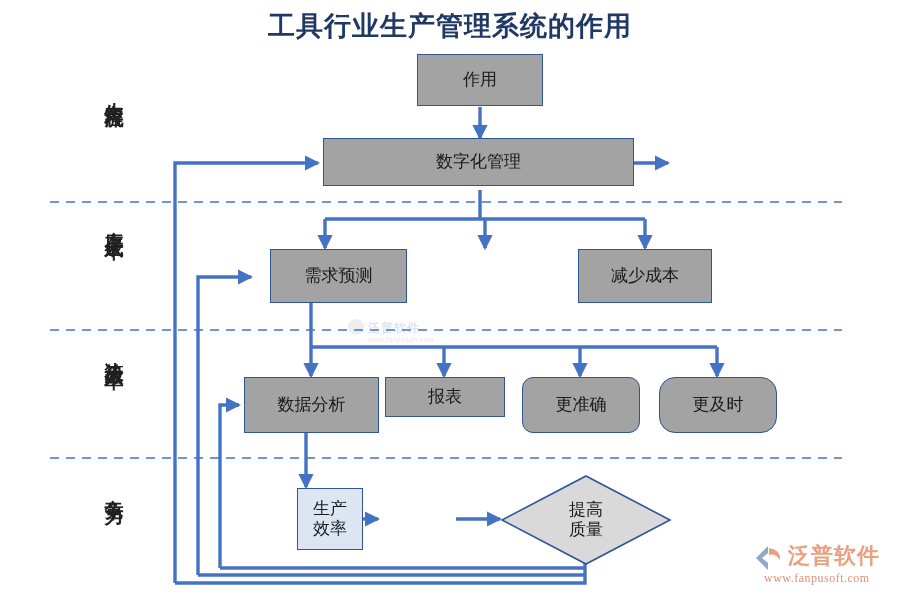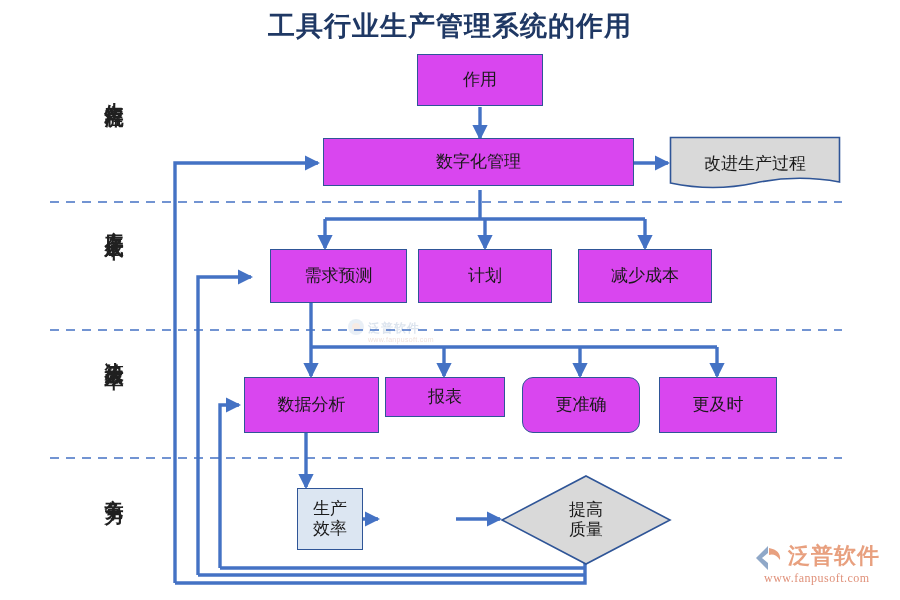--- a/index.html
+++ b/index.html
@@ -36,21 +36,21 @@
   
   .node{
     position:absolute;box-sizing:border-box;
     display:flex;align-items:center;justify-content:center;
     text-align:center;line-height:1.15;
     font-size:17px;color:#1a1a1a;
     font-family:"Liberation Serif","DejaVu Serif",serif;
     z-index:3;
   }
   .node.rect{
-    background:#d946ef;border:1.4px solid #2f5597;
+    background:#a3a3a3;border:1.4px solid #2f5597;
   }
   .node.blue{
     background:#dce6f2;border:1.4px solid #2f5597;margin-left:23px;
   }
   .node.doc{
     background:transparent;border:none;
   }
   .node .docwrap{position:absolute;left:0;top:0;width:100%;height:100%;}
   .node .doctext{position:relative;z-index:2;}
   .node.diamond{background:transparent;border:none;}
@@ -167,35 +167,28 @@
 
   <div class="stage-label" style="left:104px;top:86px;">生产流程</div>
   <div class="stage-label" style="left:104px;top:216px;">库存成本</div>
   <div class="stage-label" style="left:104px;top:346px;">决策效率</div>
   <div class="stage-label" style="left:104px;top:484px;">竞争力</div>
 
   <div class="node rect" style="left:417px;top:54px;width:126px;height:52px;">作用</div>
 
   <div class="node rect" style="left:323px;top:138px;width:311px;height:48px;">数字化管理</div>
 
-  <div class="node doc" style="left:669px;top:136px;width:172px;height:56px;">
-    <svg class="docwrap" viewBox="0 0 172 56" preserveAspectRatio="none">
-      <path d="M 1.5 1.5 L 170.5 1.5 L 170.5 46 Q 128 38 86 47 Q 44 56 1.5 47 Z" fill="#d9d9d9" stroke="#2f5597" stroke-width="1.6"></path>
-    </svg>
-    <span class="doctext">改进生产过程</span>
-  </div>
 
   <div class="node rect" style="left:270px;top:249px;width:137px;height:54px;">需求预测</div>
-  <div class="node rect" style="left:418px;top:249px;width:134px;height:54px;">计划</div>
   <div class="node rect" style="left:578px;top:249px;width:134px;height:54px;">减少成本</div>
 
   <div class="node rect" style="left:244px;top:377px;width:135px;height:56px;">数据分析</div>
   <div class="node rect" style="left:385px;top:377px;width:120px;height:40px;">报表</div>
   <div class="node rect" style="left:522px;top:377px;width:118px;height:56px;border-radius:11px;">更准确</div>
-  <div class="node rect" style="left:659px;top:377px;width:118px;height:56px;">更及时</div>
+  <div class="node rect" style="left:659px;top:377px;width:118px;height:56px;border-radius:16px;">更及时</div>
 
   <div class="node blue" style="left:274px;top:488px;width:66px;height:62px;">
     <span style="display:block;width:100%;">生产<br>效率</span>
   </div>
 
   <div class="node diamond" style="left:500px;top:474px;width:172px;height:92px;">
     <svg class="docwrap" viewBox="0 0 172 92" preserveAspectRatio="none">
       <polygon points="86,2 170,46 86,90 2,46" fill="#d9d9d9" stroke="#2f5597" stroke-width="1.6"></polygon>
     </svg>
     <span class="doctext" style="display:block;width:80px;font-family:Liberation Serif, serif;">提高<br>质量</span>

